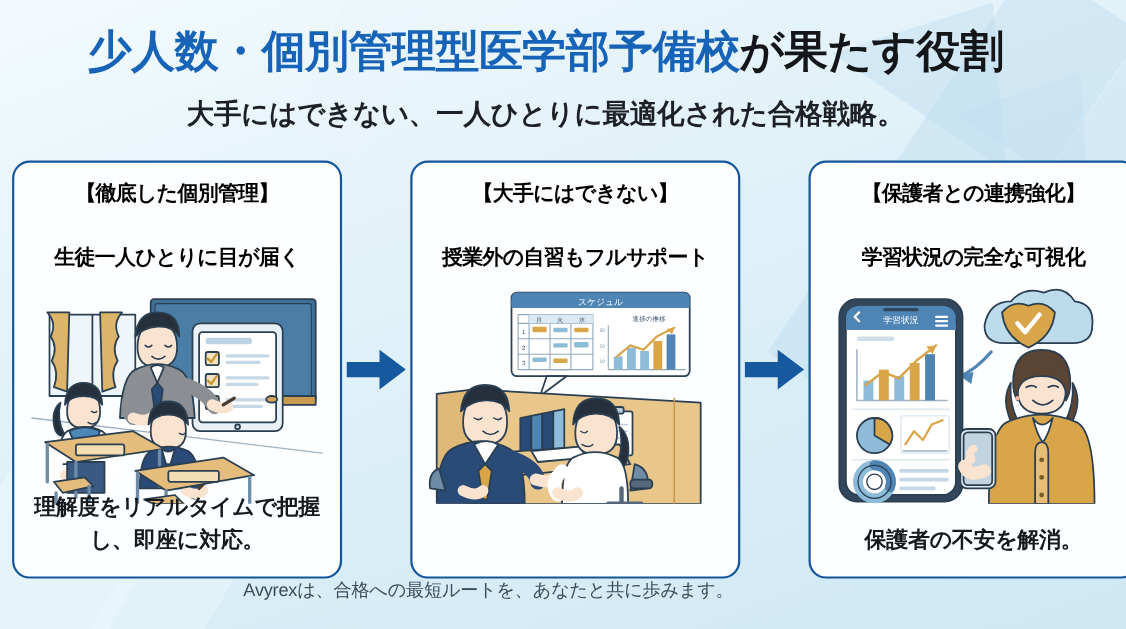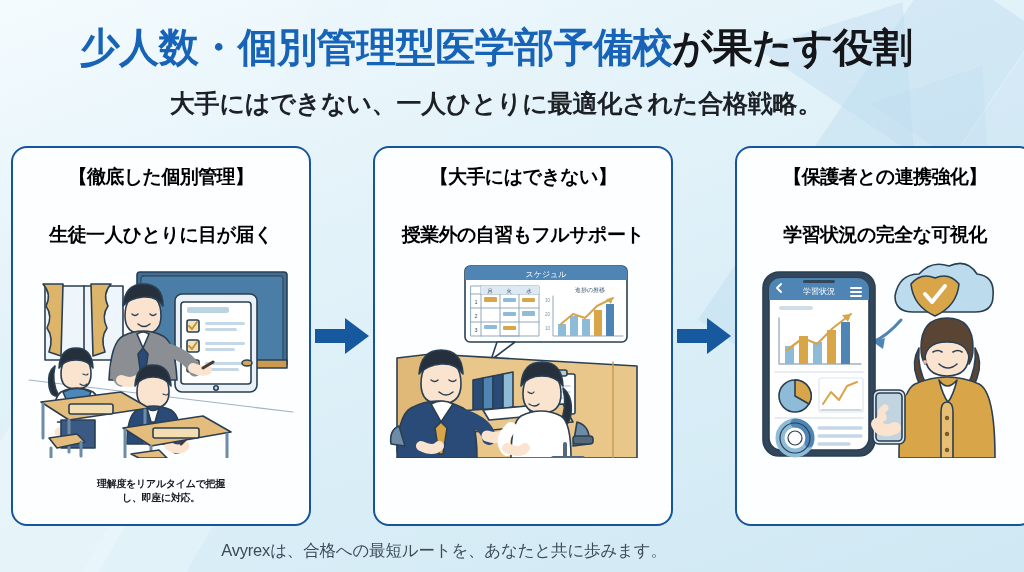--- a/index.html
+++ b/index.html
@@ -147,26 +147,26 @@
     white-space: nowrap;
   }
   .card-title .l2 { display: block; margin-top: 32px; }
 
   .card-caption {
     position: absolute;
     bottom: 18px; left: 0; right: 0;
     text-align: center;
     color: #15181c;
     font-weight: 700;
-    font-size: 10px;
+    font-size: 20px;
     line-height: 1.5;
     letter-spacing: -0.3px;
     padding: 0 14px;
   }
-  .card-caption .l2 { display: block; font-family: Liberation Mono, monospace; }
+  .card-caption .l2 { display: block; }
 
   .illus {
     margin-top: 14px;
     width: 272px;
     height: 196px;
   }
   .illus svg { display: block; width: 100%; height: 100%; }
 
   
   .connector {
@@ -176,21 +176,21 @@
     align-items: center;
     justify-content: center;
     flex: 0 0 62px;
     z-index: 6;
   }
   .connector svg { display: block; }
 
   
   #footer-note {
     position: absolute;
-    bottom: 10px; left: 0;
+    bottom: 24px; left: 0;
     width: 888px;
     text-align: center;
     font-size: 16.5px;
     color: #3c4b59;
     letter-spacing: -0.2px;
     z-index: 5;
   }
 </style>
 </head>
 <body>
@@ -505,19 +505,20 @@
             <rect x="124" y="128" width="32" height="54" rx="6" fill="#dbe6ee"></rect>
             <rect x="127" y="131" width="26" height="48" rx="4" fill="#c2d4e0"></rect>
             <path d="M146 166 q-14 6 -18 -4" stroke="#fae3cf" stroke-width="12" stroke-linecap="round"></path>
             <path d="M134 154 q-6 4 -2 10" stroke="#fae3cf" stroke-width="7" stroke-linecap="round"></path>
             <path d="M136 146 q-6 4 -2 10" stroke="#fae3cf" stroke-width="7" stroke-linecap="round"></path>
           </g>
         </svg>
       </div>
 
       <div class="card-caption">
+        <span class="l2">保護者の不安を解消。</span>
       </div>
     </section>
 
   </div>
 
   <p id="footer-note">Avyrexは、合格への最短ルートを、あなたと共に歩みます。</p>
 </div>
 
 </body></html>

